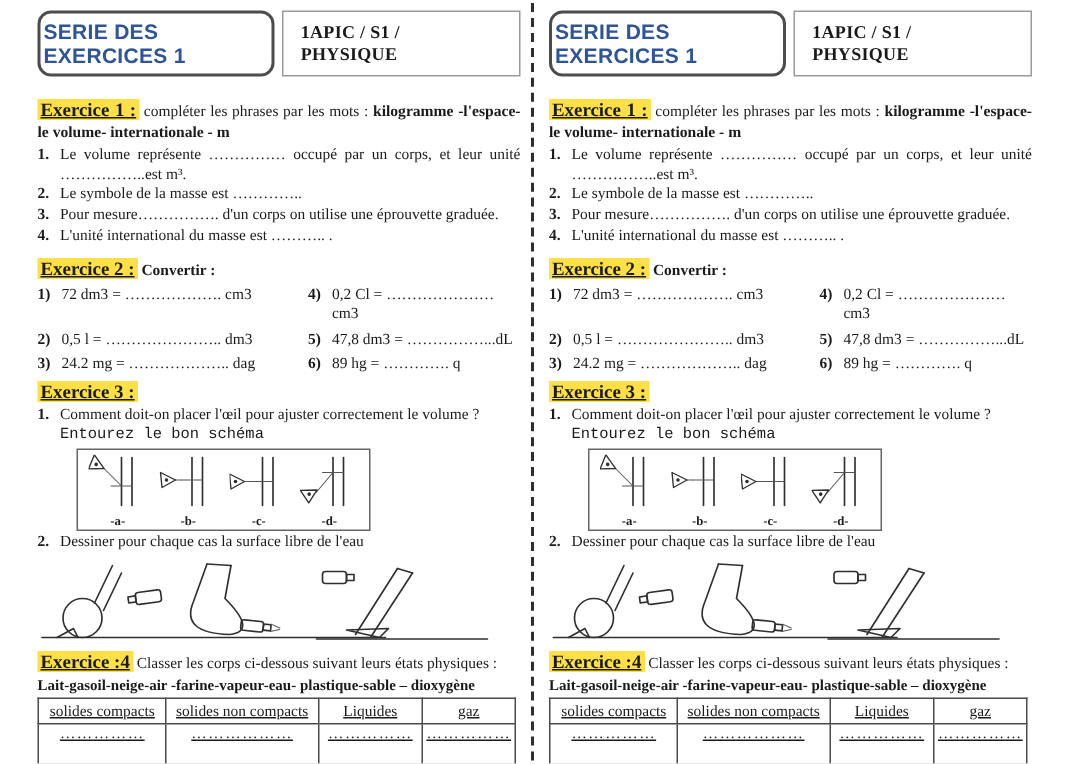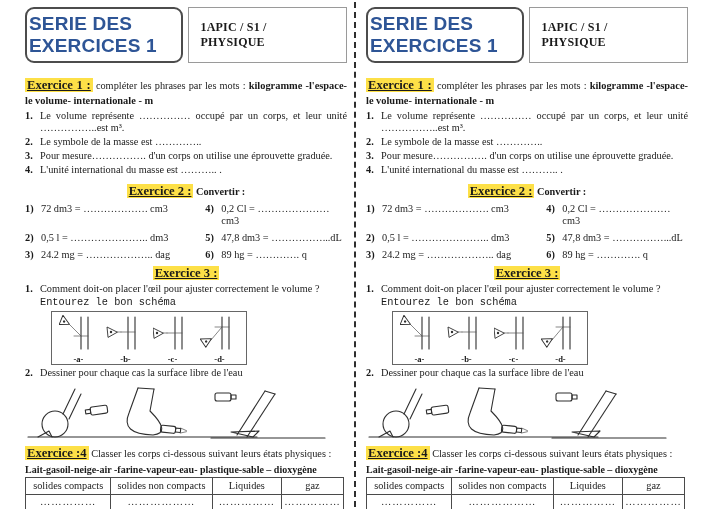--- a/index.html
+++ b/index.html
@@ -9,28 +9,28 @@
            border-left:2px dashed #2e2e2e;}
   .panel{position:absolute;top:7px;width:322px;}
   .panel.left{left:25px;}
   .panel.right{left:366px;}
 
   
   .hdr-row{display:flex;gap:5px;align-items:stretch;margin-bottom:15px;}
   .hdr-series{flex:1.12;border:2px solid #4c4c4c;border-radius:9px;
               display:flex;align-items:center;justify-content:flex-end;
               font-family:"Liberation Sans", sans-serif;font-weight:bold;
-              font-size:19px;color:#2E5596;padding:4px 2px;letter-spacing:.2px;}
+              font-size:14px;color:#2E5596;padding:4px 2px;letter-spacing:.2px;}
   .hdr-class{flex:1;border:1px solid #9a9a9a;display:flex;align-items:center;
              justify-content:center;font-weight:bold;font-size:12px;padding:4px 12px;
              letter-spacing:.2px;}
 
   .ex-head{background:#fde047;font-weight:bold;text-decoration:underline;
            font-size:12.6px;padding:0 2px;}
-  p,.item{margin:0;font-size:10.3px;line-height:1.25;text-align:center;}
+  p,.item{margin:0;font-size:10.3px;line-height:1.25;}
   .lead{text-align:justify;margin-bottom:2px;}
   .lead b{font-size:10.4px;}
   .item{position:relative;padding-left:15px;text-align:justify;margin-top:1px;}
   .item .num{position:absolute;left:0;top:0;font-weight:bold;}
 
   .sec{margin-bottom:4px;}
   .conv{display:grid;grid-template-columns:56% 44%;grid-auto-flow:column;
         grid-template-rows:repeat(3,auto);row-gap:3px;margin-top:2px;font-size:10.3px;}
   .conv .item{padding-left:16px;text-align:left;}
 
@@ -40,21 +40,21 @@
   .schema svg{display:block;margin:0 auto;}
   .schema .lab{font-size:8.5px;font-weight:bold;line-height:1;display:block;padding-bottom:1px;}
   .sub-line{padding-left:15px;font-size:10.3px;font-family:Liberation Mono, monospace;}
 
   .drawings{margin:2px 0 3px 0;}
   .drawings svg{display:block;}
 
   .ex4-words{font-weight:bold;font-size:10px;margin:1px 0 2px 0;}
   table.classif{width:99%;border-collapse:collapse;margin-top:1px;}
   table.classif td{border:1px solid #4a4a4a;font-size:10.3px;text-align:center;
-                   padding:1px 2px;}
+                   padding:1px 2px;text-decoration:underline;}
   table.classif tr.hdr td{height:14px;}
   table.classif tr.dots td{height:24px;vertical-align:top;letter-spacing:1px;}
   .w1{width:27%;}.w2{width:32%;}.w3{width:22%;}.w4{width:19%;}
 
   .lineart{stroke:#2f2f2f;fill:none;stroke-width:1.1;stroke-linecap:round;stroke-linejoin:round;}
   .thin{stroke:#555;stroke-width:.7;}
 </style>
 </head>
 <body>
 

